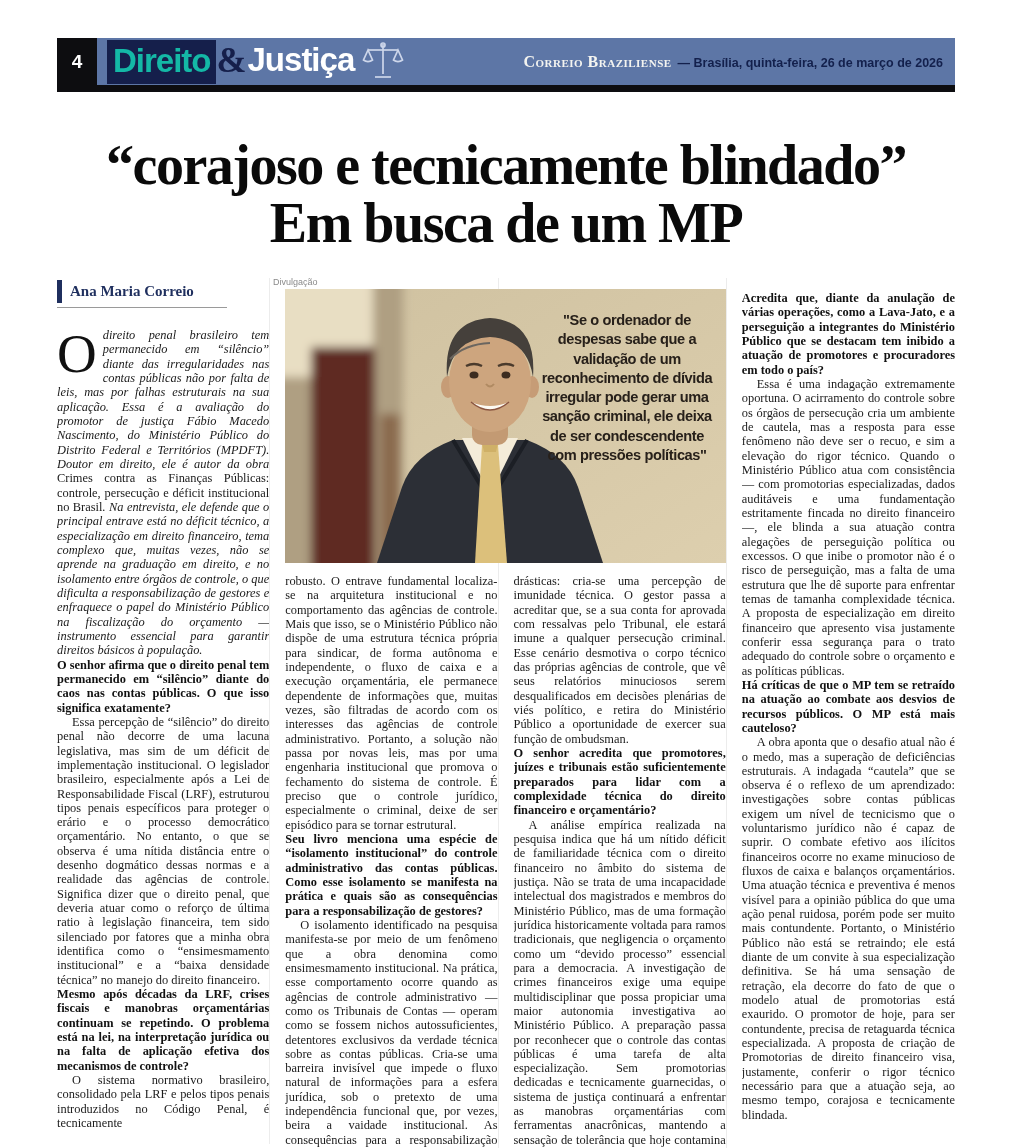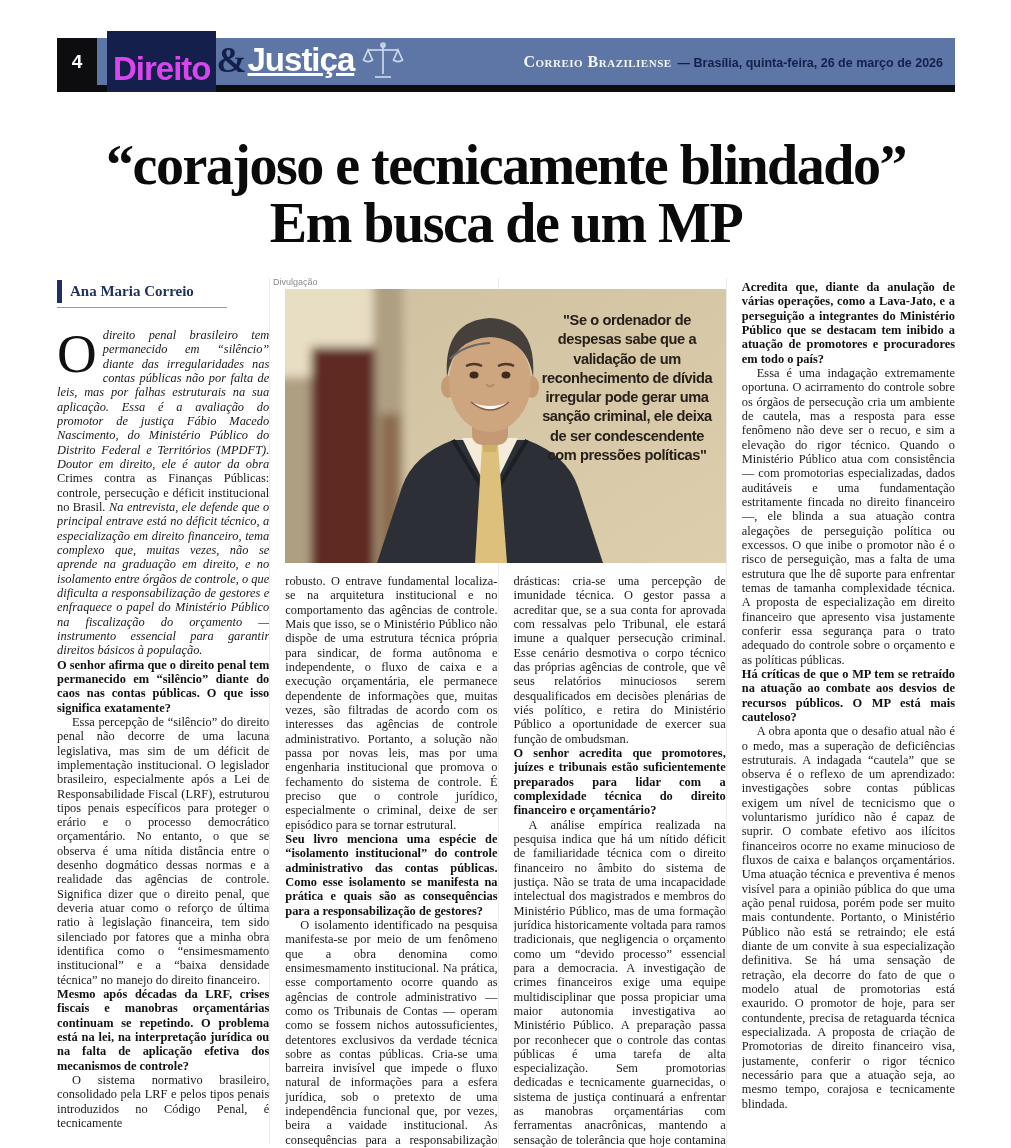--- a/index.html
+++ b/index.html
@@ -5,24 +5,24 @@
   html,body{margin:0;padding:0;background:#ffffff;}
   body{width:1011px;height:1148px;font-family:"Liberation Serif",serif;color:#1a1a1a;}
   .page{position:relative;width:1011px;height:1148px;overflow:hidden;background:#fff;}
 
   
   .masthead{position:absolute;left:57px;top:38px;width:898px;}
   .mh-row{display:flex;height:47px;}
   .page-num{width:40px;background:#0d0d10;color:#fff;display:flex;align-items:center;justify-content:center;
     font-family:"Liberation Sans",sans-serif;font-weight:bold;font-size:19px;}
   .mh-blue{flex:1;background:#5d76a6;display:flex;align-items:center;padding:0 12px 0 10px;}
-  .direito-box{background:#151f4b;color:#d946ef;font-family:"Liberation Sans",sans-serif;font-weight:bold;
-    font-size:33px;letter-spacing:-1px;padding:19px 5px 4px 6px;}
+  .direito-box{background:#151f4b;color:#14b8a6;font-family:"Liberation Sans",sans-serif;font-weight:bold;
+    font-size:33px;letter-spacing:-1px;padding:2px 5px 4px 6px;}
   .amp{color:#151f4b;font-family:"Liberation Serif",serif;font-weight:bold;font-size:36px;margin:0 1px 4px 1px;}
-  .justica{color:#fff;font-family:"Liberation Sans",sans-serif;font-weight:bold;font-size:33px;letter-spacing:-1px;margin-bottom:3px;text-decoration:underline;}
+  .justica{color:#fff;font-family:"Liberation Sans",sans-serif;font-weight:bold;font-size:33px;letter-spacing:-1px;margin-bottom:3px;}
   .scales{margin-left:8px;margin-top:2px;}
   .mh-right{margin-left:auto;display:flex;align-items:baseline;gap:6px;white-space:nowrap;}
   .paper-name{font-family:"Liberation Serif",serif;font-weight:bold;color:#f4f4f0;font-size:16px;
     font-variant:small-caps;letter-spacing:0.5px;}
   .dateline{color:#13204c;font-family:"Liberation Sans",sans-serif;font-weight:bold;font-size:12.5px;}
   .mh-strip{height:7px;background:#0d0d10;}
 
   
   .kicker{position:absolute;left:57px;top:102px;width:898px;font-family:"Liberation Serif",serif;
     font-weight:bold;font-size:21px;letter-spacing:-0.2px;white-space:nowrap;}
@@ -167,21 +167,21 @@
         <p class="ans">O isolamento identificado na pesquisa manifesta-se por meio de um fenômeno que a obra denomina como ensimesmamento institucional. Na prática, esse comportamento ocorre quando as agências de controle administrativo — como os Tribunais de Contas — operam como se fossem nichos autossuficientes, detentores exclusivos da verdade técnica sobre as contas públicas. Cria-se uma barreira invisível que impede o fluxo natural de informações para a esfera jurídica, sob o pretexto de uma independência funcional que, por vezes, beira a vaidade institucional. As consequências para a responsabilização dos gestores são</p>
       </div>
 
       <div class="col col-3">
         <p class="cont">drásticas: cria-se uma percepção de imunidade técnica. O gestor passa a acreditar que, se a sua conta for aprovada com ressalvas pelo Tribunal, ele estará imune a qualquer persecução criminal. Esse cenário desmotiva o corpo técnico das próprias agências de controle, que vê seus relatórios minuciosos serem desqualificados em decisões plenárias de viés político, e retira do Ministério Público a oportunidade de exercer sua função de ombudsman.</p>
         <p class="q">O senhor acredita que promotores, juízes e tribunais estão suficientemente preparados para lidar com a complexidade técnica do direito financeiro e orçamentário?</p>
         <p class="ans">A análise empírica realizada na pesquisa indica que há um nítido déficit de familiaridade técnica com o direito financeiro no âmbito do sistema de justiça. Não se trata de uma incapacidade intelectual dos magistrados e membros do Ministério Público, mas de uma formação jurídica historicamente voltada para ramos tradicionais, que negligencia o orçamento como um “devido processo” essencial para a democracia. A investigação de crimes financeiros exige uma equipe multidisciplinar que possa propiciar uma maior autonomia investigativa ao Ministério Público. A preparação passa por reconhecer que o controle das contas públicas é uma tarefa de alta especialização. Sem promotorias dedicadas e tecnicamente guarnecidas, o sistema de justiça continuará a enfrentar as manobras orçamentárias com ferramentas anacrônicas, mantendo a sensação de tolerância que hoje contamina a gestão pública.</p>
       </div>
 
       <div class="col col-4">
-        <p class="q" style="margin-top:2px">Acredita que, diante da anulação de várias operações, como a Lava-Jato, e a perseguição a integrantes do Ministério Público que se destacam tem inibido a atuação de promotores e procuradores em todo o país?</p>
+        <p class="q" style="margin-top:13px">Acredita que, diante da anulação de várias operações, como a Lava-Jato, e a perseguição a integrantes do Ministério Público que se destacam tem inibido a atuação de promotores e procuradores em todo o país?</p>
         <p class="ans">Essa é uma indagação extremamente oportuna. O acirramento do controle sobre os órgãos de persecução cria um ambiente de cautela, mas a resposta para esse fenômeno não deve ser o recuo, e sim a elevação do rigor técnico. Quando o Ministério Público atua com consistência — com promotorias especializadas, dados auditáveis e uma fundamentação estritamente fincada no direito financeiro —, ele blinda a sua atuação contra alegações de perseguição política ou excessos. O que inibe o promotor não é o risco de perseguição, mas a falta de uma estrutura que lhe dê suporte para enfrentar temas de tamanha complexidade técnica. A proposta de especialização em direito financeiro que apresento visa justamente conferir essa segurança para o trato adequado do controle sobre o orçamento e as políticas públicas.</p>
         <p class="q">Há críticas de que o MP tem se retraído na atuação ao combate aos desvios de recursos públicos. O MP está mais cauteloso?</p>
         <p class="ans">A obra aponta que o desafio atual não é o medo, mas a superação de deficiências estruturais. A indagada “cautela” que se observa é o reflexo de um aprendizado: investigações sobre contas públicas exigem um nível de tecnicismo que o voluntarismo jurídico não é capaz de suprir. O combate efetivo aos ilícitos financeiros ocorre no exame minucioso de fluxos de caixa e balanços orçamentários. Uma atuação técnica e preventiva é menos visível para a opinião pública do que uma ação penal ruidosa, porém pode ser muito mais contundente. Portanto, o Ministério Público não está se retraindo; ele está diante de um convite à sua especialização definitiva. Se há uma sensação de retração, ela decorre do fato de que o modelo atual de promotorias está exaurido. O promotor de hoje, para ser contundente, precisa de retaguarda técnica especializada. A proposta de criação de Promotorias de direito financeiro visa, justamente, conferir o rigor técnico necessário para que a atuação seja, ao mesmo tempo, corajosa e tecnicamente blindada.</p>
       </div>
     </div>
   </div>
 
 </div>
 
 </body></html>

